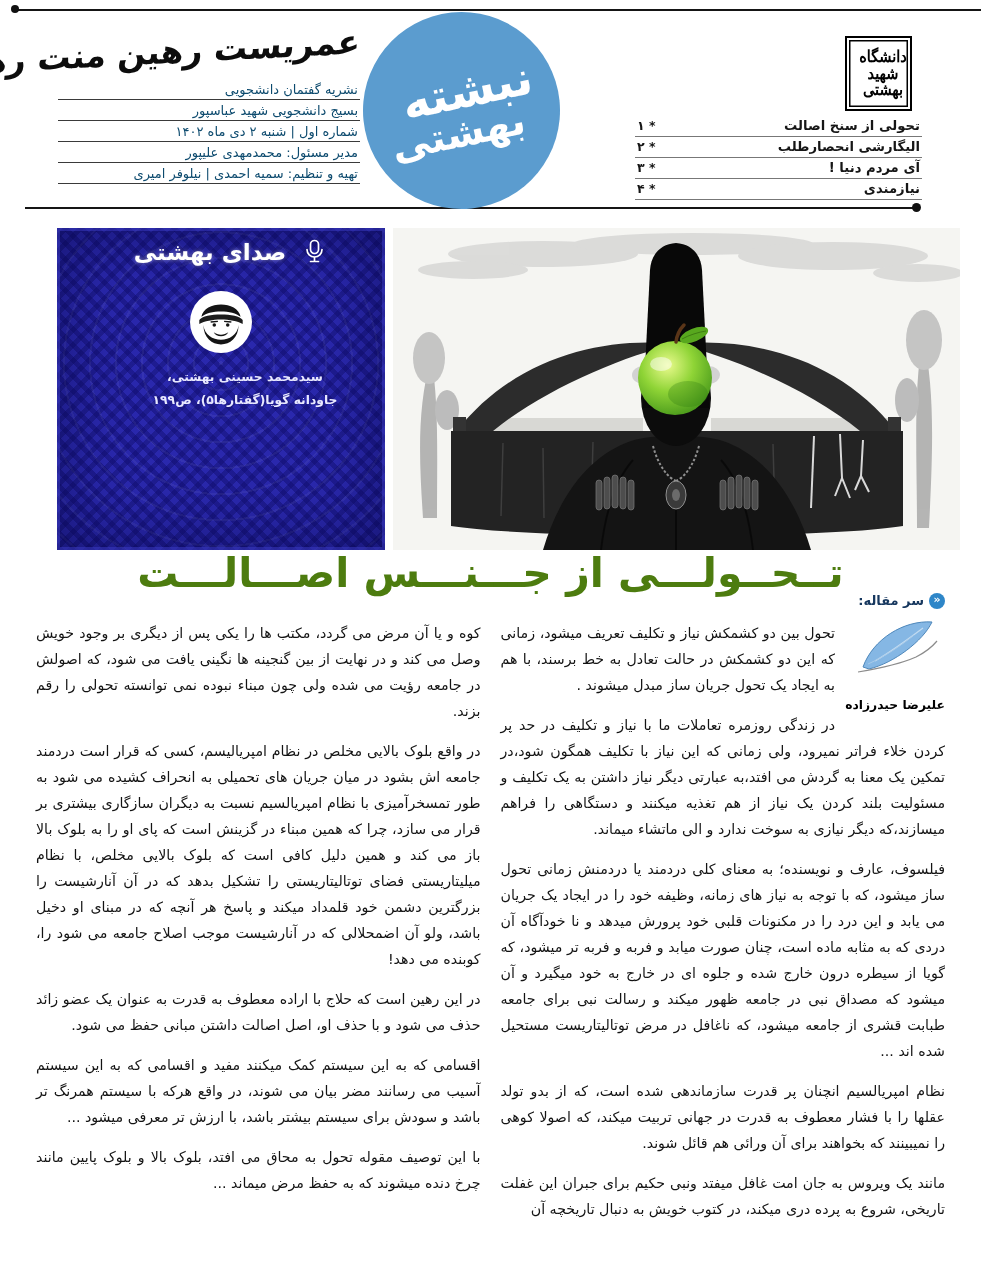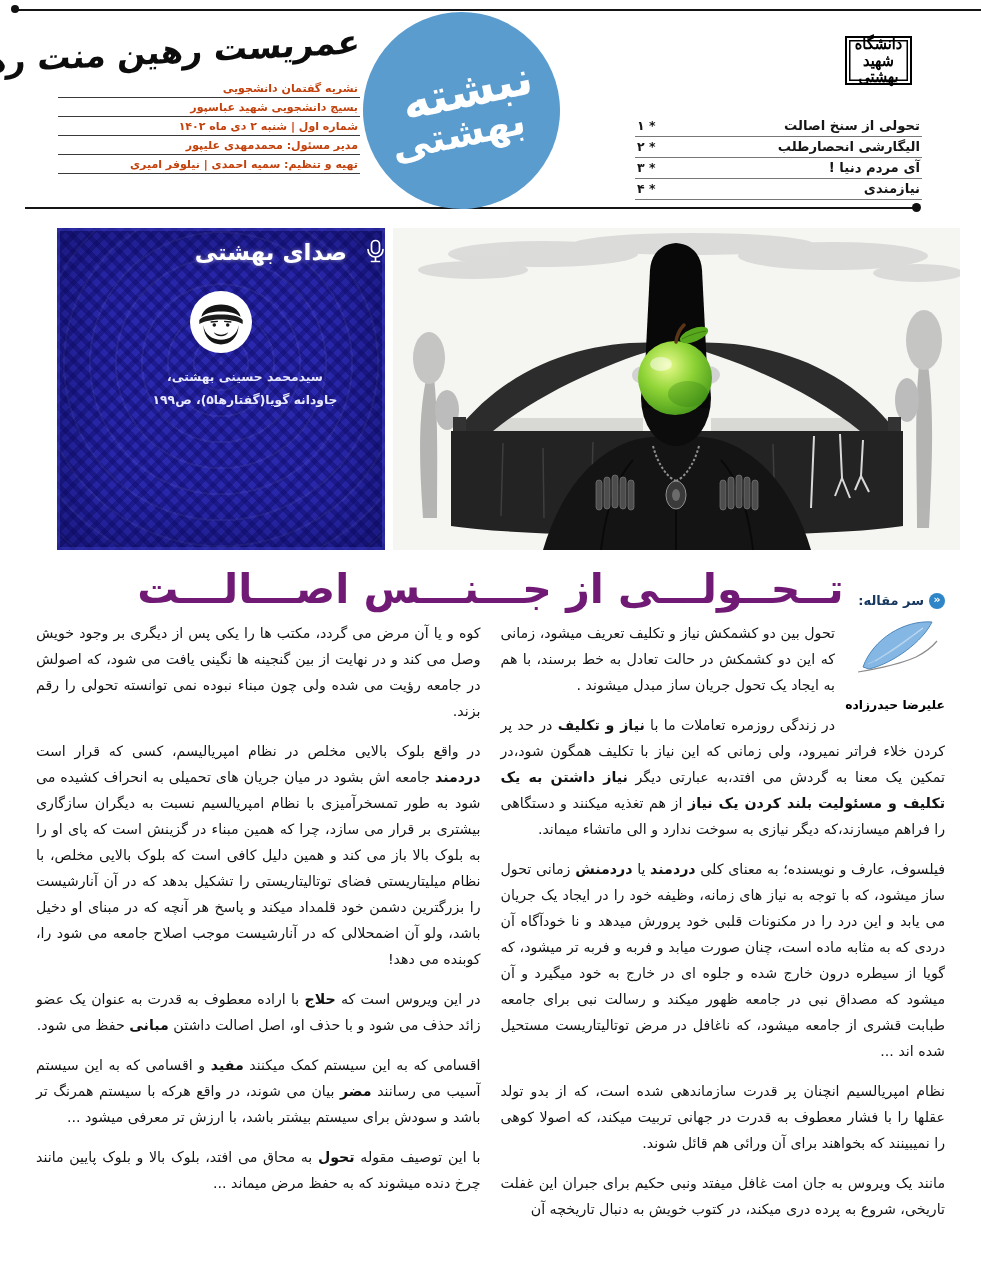--- a/index.html
+++ b/index.html
@@ -10,68 +10,68 @@
   
   .top-rule  { position:absolute; top:9px; left:14px; right:0; height:2px; background:#151515; }
   .top-dot   { position:absolute; top:5px; left:11px; width:8px; height:8px; border-radius:50%; background:#111; }
   .mid-rule  { position:absolute; top:207px; left:25px; right:66px; height:2px; background:#151515; }
   .mid-dot   { position:absolute; top:203px; right:60px; width:9px; height:9px; border-radius:50%; background:#111; }
 
   
   .masthead { position:absolute; top:30px; left:58px; width:302px; }
   .masthead-callig { font-family:"DejaVu Sans", sans-serif; font-weight:bold; font-size:33px;
      text-align:center; transform:rotate(-3deg) skewX(-8deg); color:#0d0d0d; padding-bottom:10px; white-space:nowrap; }
-  .info-row { border-bottom:1.3px solid #3a3a3a; font-size:11px; font-weight:bold; letter-spacing:.4px;
-     color:#c2410c; text-align:right; padding:3px 2px 2px; white-space:nowrap; }
+  .info-row { border-bottom:1.3px solid #3a3a3a; font-size:13px; font-weight:normal; letter-spacing:.4px;
+     color:#0c4a6e; text-align:right; padding:3px 2px 2px; white-space:nowrap; }
 
   
   .logo-circle { position:absolute; top:12px; left:363px; width:197px; height:197px; border-radius:50%;
      background:#5b9ccf; z-index:3; display:flex; flex-direction:column; align-items:center; justify-content:center;
      transform:rotate(-6deg); }
   .logo-l1 { color:#fff; font-weight:bold; font-size:47px; line-height:.95; transform:rotate(-6deg) translateX(8px); }
   .logo-l2 { color:#fff; font-weight:bold; font-size:39px; line-height:.95; transform:rotate(-6deg) translateX(-6px); }
 
   
-  .seal { position:absolute; top:36px; right:69px; width:67px; height:49px; border:2.5px solid #000;
-     box-shadow:inset 0 0 0 2px #fff, inset 0 0 0 3.5px #000; display:flex; align-items:center; justify-content:center; }
+  .seal { position:absolute; top:36px; right:69px; width:67px; height:75px; border:2.5px solid #000;
+     box-shadow:inset 0 0 0 2px #fff, inset 0 0 0 3.5px #000; display:flex; align-items:center; }
   .seal-text { font-family:"DejaVu Serif", serif; font-weight:bold; font-size:14.5px; line-height:1.02;
      text-align:center; width:54px; transform:scaleY(1.12); color:#000; }
 
   
   .toc { position:absolute; top:116px; right:59px; width:287px; }
   .toc-row { display:flex; justify-content:space-between; align-items:flex-end; border-bottom:1.2px solid #777;
      padding:2px 2px 3px; font-size:13.2px; font-weight:bold; color:#161616; }
   .toc-num { direction:ltr; font-size:12.5px; letter-spacing:2px; }
 
   
   .quote-card { position:absolute; top:228px; left:57px; width:328px; height:322px; background-color:#2a28ad;
      background-image:
        repeating-radial-gradient(circle at 50% 42%, rgba(255,255,255,0.05) 0 2px, transparent 2px 26px),
        repeating-linear-gradient(45deg, rgba(16,12,110,0.45) 0 5px, transparent 5px 11px),
        repeating-linear-gradient(-45deg, rgba(10,8,92,0.35) 0 5px, transparent 5px 11px);
      box-shadow:inset 0 0 0 3px rgba(60,60,200,.5), inset 0 0 70px rgba(0,0,50,.55); color:#fff; }
-  .card-head { display:flex; align-items:center; gap:19px; padding-top:11px;margin-left:16px; }
+  .card-head { display:flex; align-items:center; justify-content:center; gap:19px; padding-top:11px;margin-left:16px; }
   .brand { font-size:23px; font-weight:bold; color:#fff; letter-spacing:1px;
      text-shadow:0 0 4px rgba(255,255,255,.45); }
   .emblem { width:62px; height:62px; margin:26px auto 0; }
   .quote { margin:16px 26px 0; font-size:17.5px; font-weight:bold; line-height:1.5; text-align:center; }
   .attr  { margin-top:13px; text-align:center; font-size:12.3px; font-weight:bold; color:#e9e9ff; line-height:1.9;padding-left:48px; }
 
   
   .artwork { position:absolute; top:228px; left:393px; width:567px; height:322px; }
 
   
-  .headline { position:absolute; top:565px; left:0; right:0; text-align:center; font-size:41px; font-weight:bold;
-     color:#701a75; letter-spacing:0; }
+  .headline { position:absolute; top:549px; left:0; right:0; text-align:center; font-size:41px; font-weight:bold;
+     color:#4d7c0f; letter-spacing:0; }
 
   
   .cols { position:absolute; top:608px; right:36px; left:36px; display:flex; gap:20px; }
   .col { flex:1; font-size:14.2px; line-height:26px; text-align:justify; color:#131313; }
   .col p { margin:12px 0 14px; }
-  .b { font-weight:bold; }
+  .b { font-weight:normal; }
 
   
   .editorial { float:right; width:94px; margin:-20px 0 8px 16px; text-align:center; }
   .ed-label { display:flex; align-items:center; justify-content:flex-start; gap:5px; font-size:13px;
      font-weight:bold; color:#16375e; white-space:nowrap; }
   .chev { display:inline-flex; align-items:center; justify-content:center; width:16px; height:16px;
      border-radius:50%; background:#2e86c8; color:#fff; font-size:11px; line-height:16px; padding-bottom:2px; }
   .ed-author { font-size:12.3px; font-weight:bold; color:#000; margin-top:8px; white-space:nowrap; }
 </style>
 </head>
@@ -251,19 +251,19 @@
       </div>
       <p><span>تحول بین دو کشمکش نیاز و تکلیف تعریف میشود، زمانی که این دو کشمکش در حالت تعادل به خط برسند، با هم به ایجاد یک تحول جریان ساز مبدل میشوند .</span></p>
       <p><span>در زندگی روزمره تعاملات ما با </span><span class="b">نیاز و تکلیف</span><span> در حد پر کردن خلاء فراتر نمیرود، ولی زمانی که این نیاز با تکلیف همگون شود،در تمکین یک معنا به گردش می افتد،به عبارتی دیگر </span><span class="b">نیاز داشتن به یک تکلیف و مسئولیت بلند کردن یک نیاز</span><span> از هم تغذیه میکنند و دستگاهی را فراهم میسازند،که دیگر نیازی به سوخت ندارد و الی ماتشاء میماند.</span></p>
       <p><span>فیلسوف، عارف و نویسنده؛ به معنای کلی </span><span class="b">دردمند</span><span> یا </span><span class="b">دردمنش</span><span> زمانی تحول ساز میشود، که با توجه به نیاز های زمانه، وظیفه خود را در ایجاد یک جریان می یابد و این درد را در مکنونات قلبی خود پرورش میدهد و نا خودآگاه آن دردی که به مثابه ماده است، چنان صورت میابد و فربه و فربه تر میشود، که گویا از سیطره درون خارج شده و جلوه ای در خارج به خود میگیرد و آن میشود که مصداق نبی در جامعه ظهور میکند و رسالت نبی برای جامعه طبابت قشری از جامعه میشود، که ناغافل در مرض توتالیتاریست مستحیل شده اند ...</span></p>
       <p><span>نظام امپریالسیم انچنان پر قدرت سازماندهی شده است، که از بدو تولد عقلها را با فشار معطوف به قدرت در جهانی تربیت میکند، که اصولا کوهی را نمیبینند که بخواهند برای آن ورائی هم قائل شوند.</span></p>
       <p><span>مانند یک ویروس به جان امت غافل میفتد ونبی حکیم برای جبران این غفلت تاریخی، شروع به پرده دری میکند، در کتوب خویش به دنبال تاریخچه آن</span></p>
     </div>
     <div class="col col-left">
       <p><span>کوه و یا آن مرض می گردد، مکتب ها را یکی پس از دیگری بر وجود خویش وصل می کند و در نهایت از بین گنجینه ها نگینی یافت می شود، که اصولش در جامعه رؤیت می شده ولی چون مبناء نبوده نمی توانسته تحولی را رقم بزند.</span></p>
       <p><span>در واقع بلوک بالایی مخلص در نظام امپریالیسم، کسی که قرار است </span><span class="b">دردمند</span><span> جامعه اش بشود در میان جریان های تحمیلی به انحراف کشیده می شود به طور تمسخرآمیزی با نظام امپریالسیم نسبت به دیگران سازگاری بیشتری بر قرار می سازد، چرا که همین مبناء در گزینش است که پای او را به بلوک بالا باز می کند و همین دلیل کافی است که بلوک بالایی مخلص، با نظام میلیتاریستی فضای توتالیتاریستی را تشکیل بدهد که در آن آنارشیست را بزرگترین دشمن خود قلمداد میکند و پاسخ هر آنچه که در مبنای او دخیل باشد، ولو آن اضمحلالی که در آنارشیست موجب اصلاح جامعه می شود را، کوبنده می دهد!</span></p>
-      <p><span>در این ویروس است که </span><span class="b">حلاج</span><span> با اراده معطوف به قدرت به عنوان یک عضو زائد حذف می شود و با حذف او، اصل اصالت داشتن </span><span class="b">مبانی</span><span> حفظ می شود.</span></p>
+      <p><span>در این رهین است که </span><span class="b">حلاج</span><span> با اراده معطوف به قدرت به عنوان یک عضو زائد حذف می شود و با حذف او، اصل اصالت داشتن </span><span class="b">مبانی</span><span> حفظ می شود.</span></p>
       <p><span>اقسامی که به این سیستم کمک میکنند </span><span class="b">مفید</span><span> و اقسامی که به این سیستم آسیب می رسانند </span><span class="b">مضر</span><span> بیان می شوند، در واقع هرکه با سیستم همرنگ تر باشد و سودش برای سیستم بیشتر باشد، با ارزش تر معرفی میشود ...</span></p>
       <p><span>با این توصیف مقوله </span><span class="b">تحول</span><span> به محاق می افتد، بلوک بالا و بلوک پایین مانند چرخ دنده میشوند که به حفظ مرض میماند ...</span></p>
     </div>
   </div>
 
 </div>
 
 </body></html>

